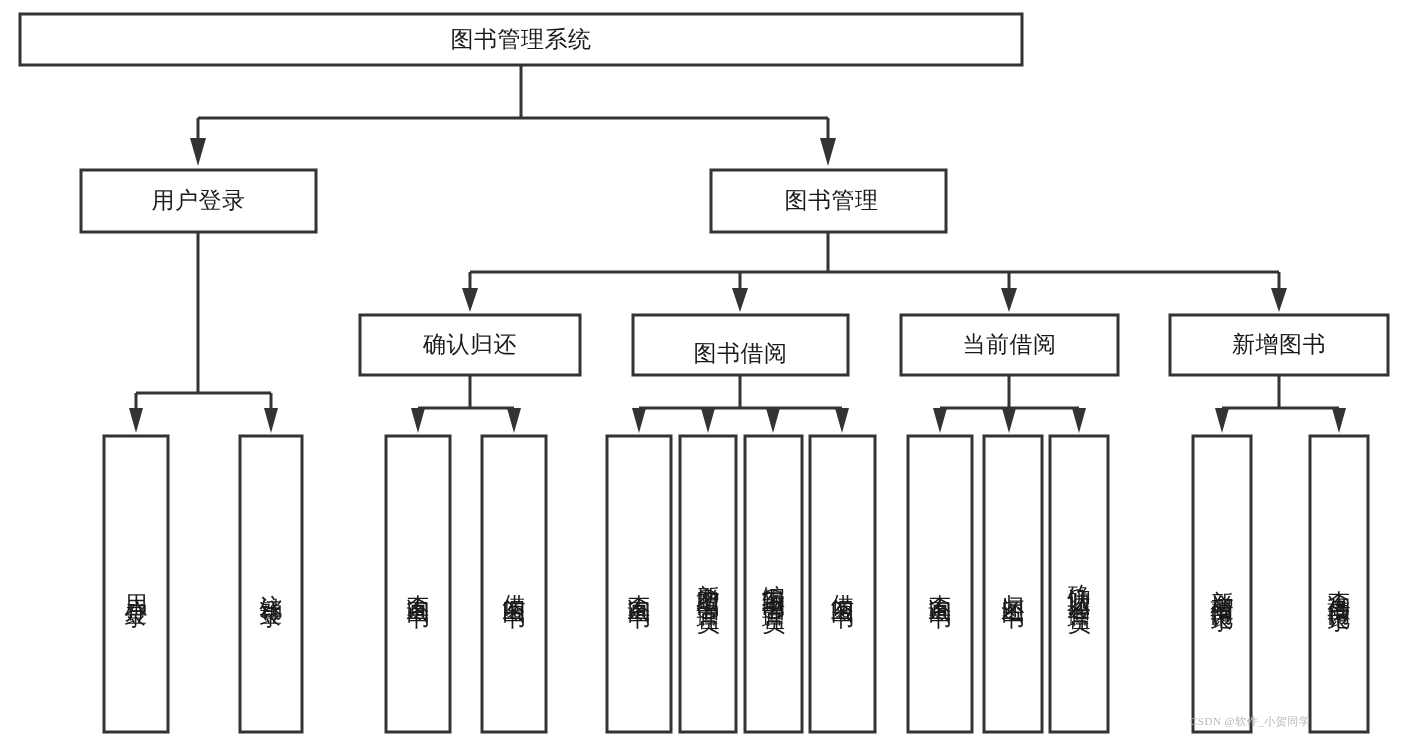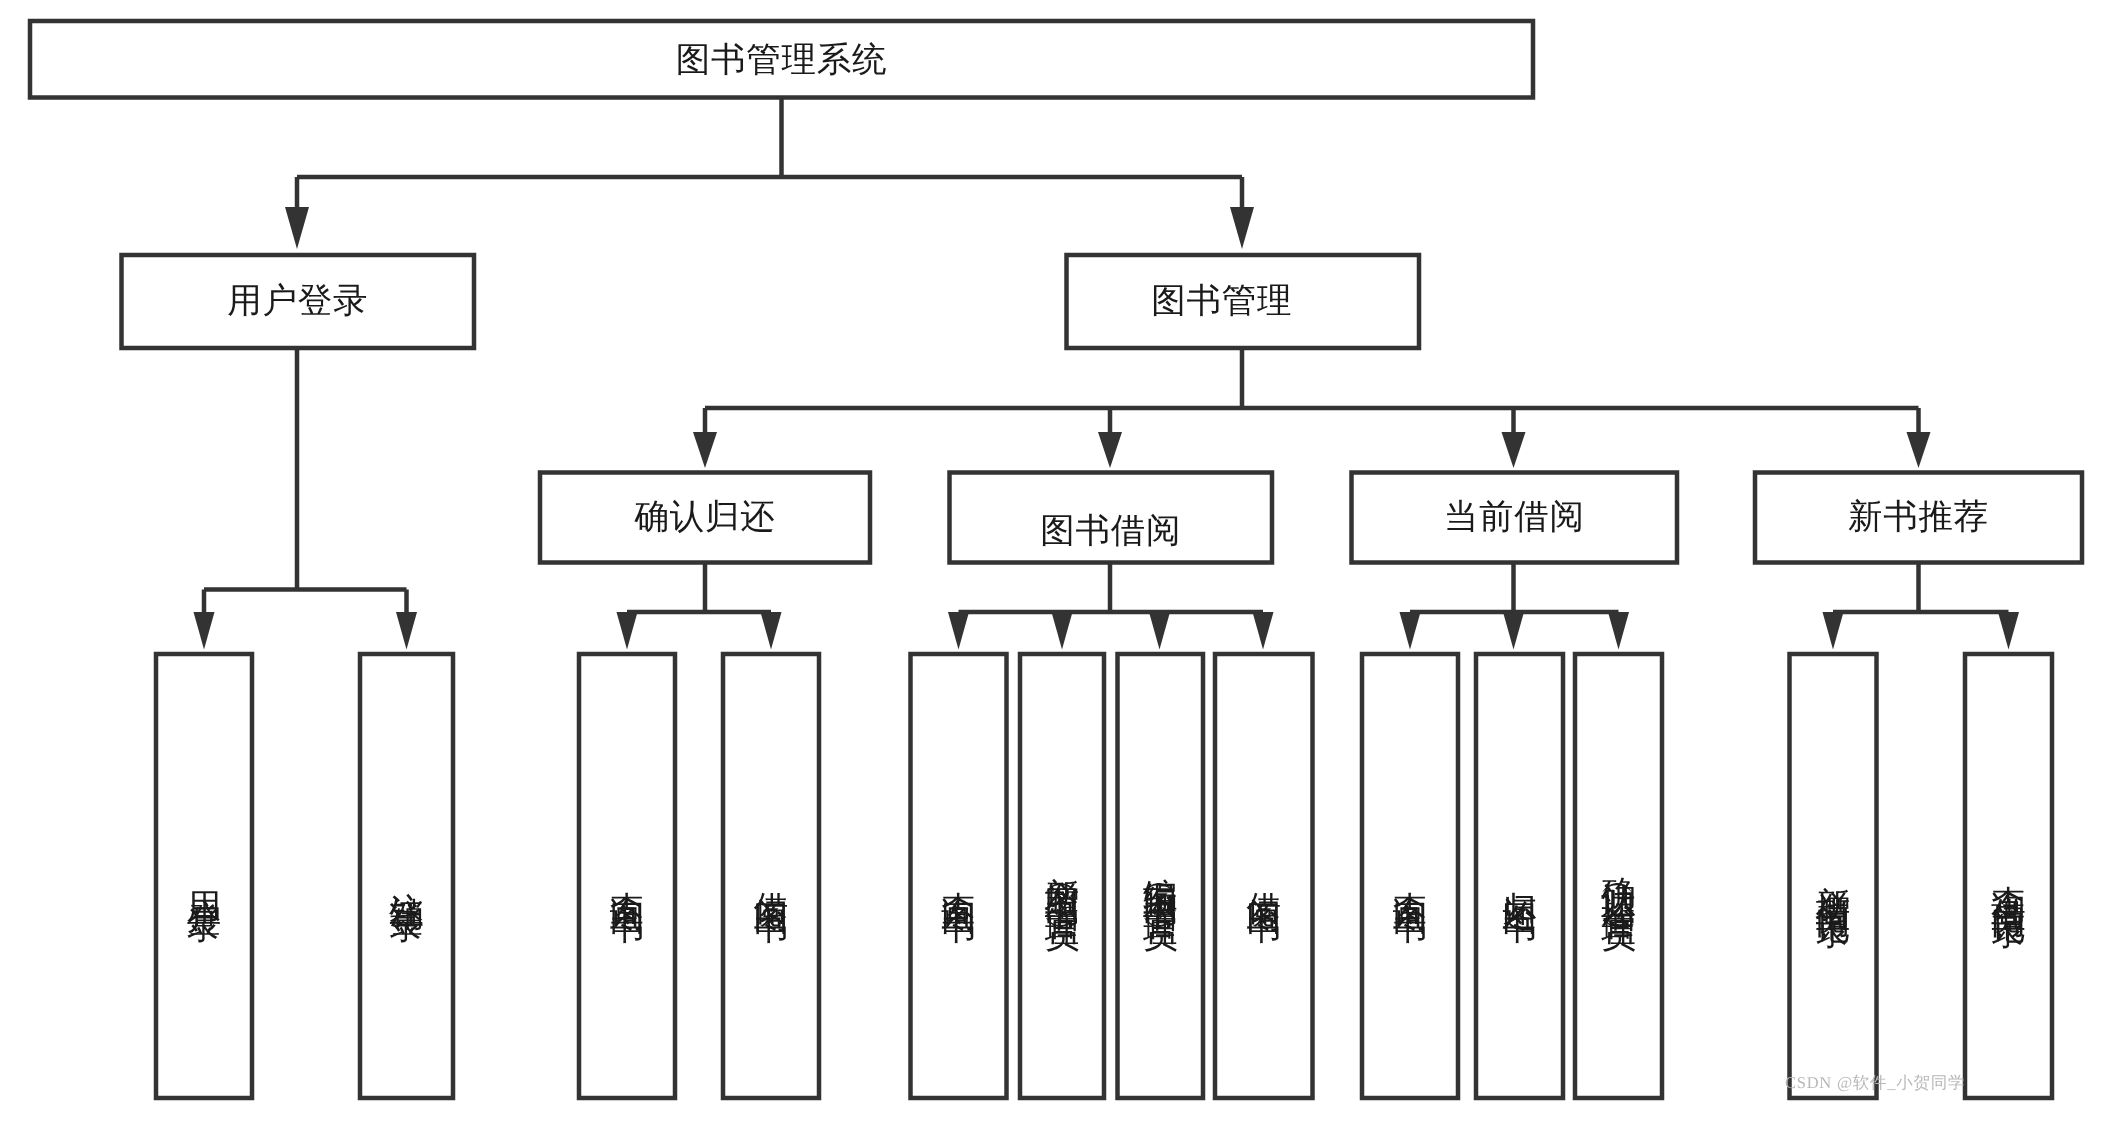--- a/index.html
+++ b/index.html
@@ -167,26 +167,26 @@
     <rect class="node-box" x="908" y="436" width="64" height="296"></rect>
     <rect class="node-box" x="984" y="436" width="58" height="296"></rect>
     <rect class="node-box" x="1050" y="436" width="58" height="296"></rect>
     <rect class="node-box" x="1193" y="436" width="58" height="296"></rect>
     <rect class="node-box" x="1310" y="436" width="58" height="296"></rect>
   </svg>
 
   <div class="node-label horizontal" style="left:20px; top:14px; width:1002px; height:51px;">图书管理系统</div>
 
   <div class="node-label horizontal" style="left:81px; top:170px; width:235px; height:62px;">用户登录</div>
-  <div class="node-label horizontal" style="left:697px; top:170px; width:235px; height:62px;">图书管理</div>
+  <div class="node-label horizontal" style="left:714px; top:170px; width:235px; height:62px;">图书管理</div>
 
   <div class="node-label horizontal" style="left:360px; top:315px; width:220px; height:60px;">确认归还</div>
   <div class="node-label horizontal" style="left:633px; top:315px; width:215px; height:77px;">图书借阅</div>
   <div class="node-label horizontal" style="left:901px; top:315px; width:217px; height:60px;">当前借阅</div>
-  <div class="node-label horizontal" style="left:1170px; top:315px; width:218px; height:60px;">新书推荐</div>
+  <div class="node-label horizontal" style="left:1170px; top:315px; width:218px; height:60px;">新增图书</div>
 
   <div class="node-label vertical" style="left:104px; top:436px; width:64px; height:296px;">用户登录</div>
   <div class="node-label vertical" style="left:240px; top:436px; width:62px; height:296px;">注销登录</div>
   <div class="node-label vertical" style="left:386px; top:436px; width:64px; height:296px;">查询图书</div>
   <div class="node-label vertical" style="left:482px; top:436px; width:64px; height:296px;">借阅图书</div>
   <div class="node-label vertical" style="left:607px; top:436px; width:64px; height:296px;">查询图书</div>
   <div class="node-label vertical" style="left:680px; top:436px; width:56px; height:296px;">新增图书（管理员）</div>
   <div class="node-label vertical" style="left:745px; top:436px; width:57px; height:296px;">编辑图书（管理员）</div>
   <div class="node-label vertical" style="left:810px; top:436px; width:65px; height:296px;">借阅图书</div>
   <div class="node-label vertical" style="left:908px; top:436px; width:64px; height:296px;">查询图书</div>

